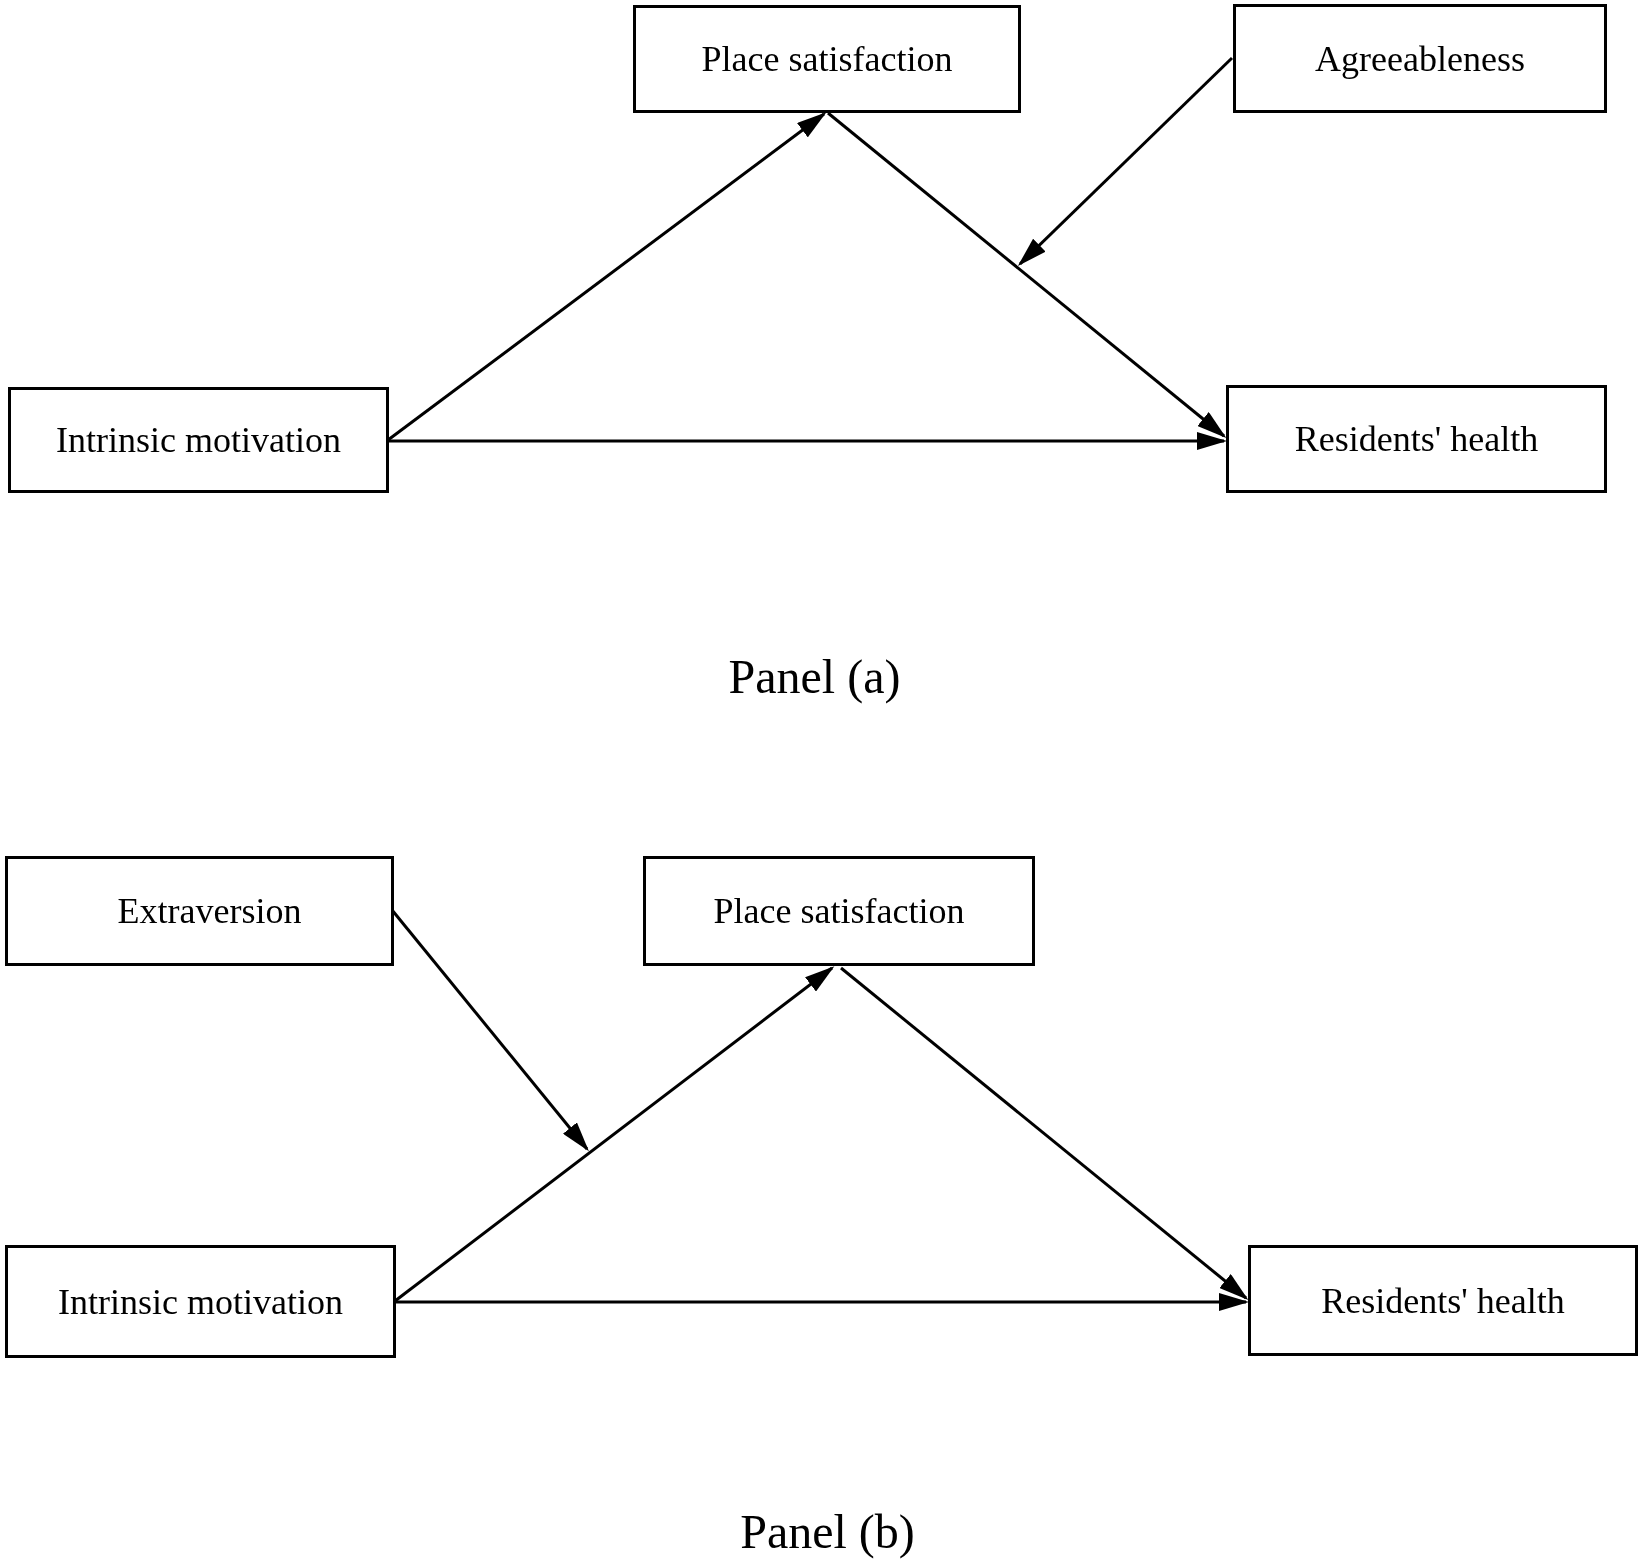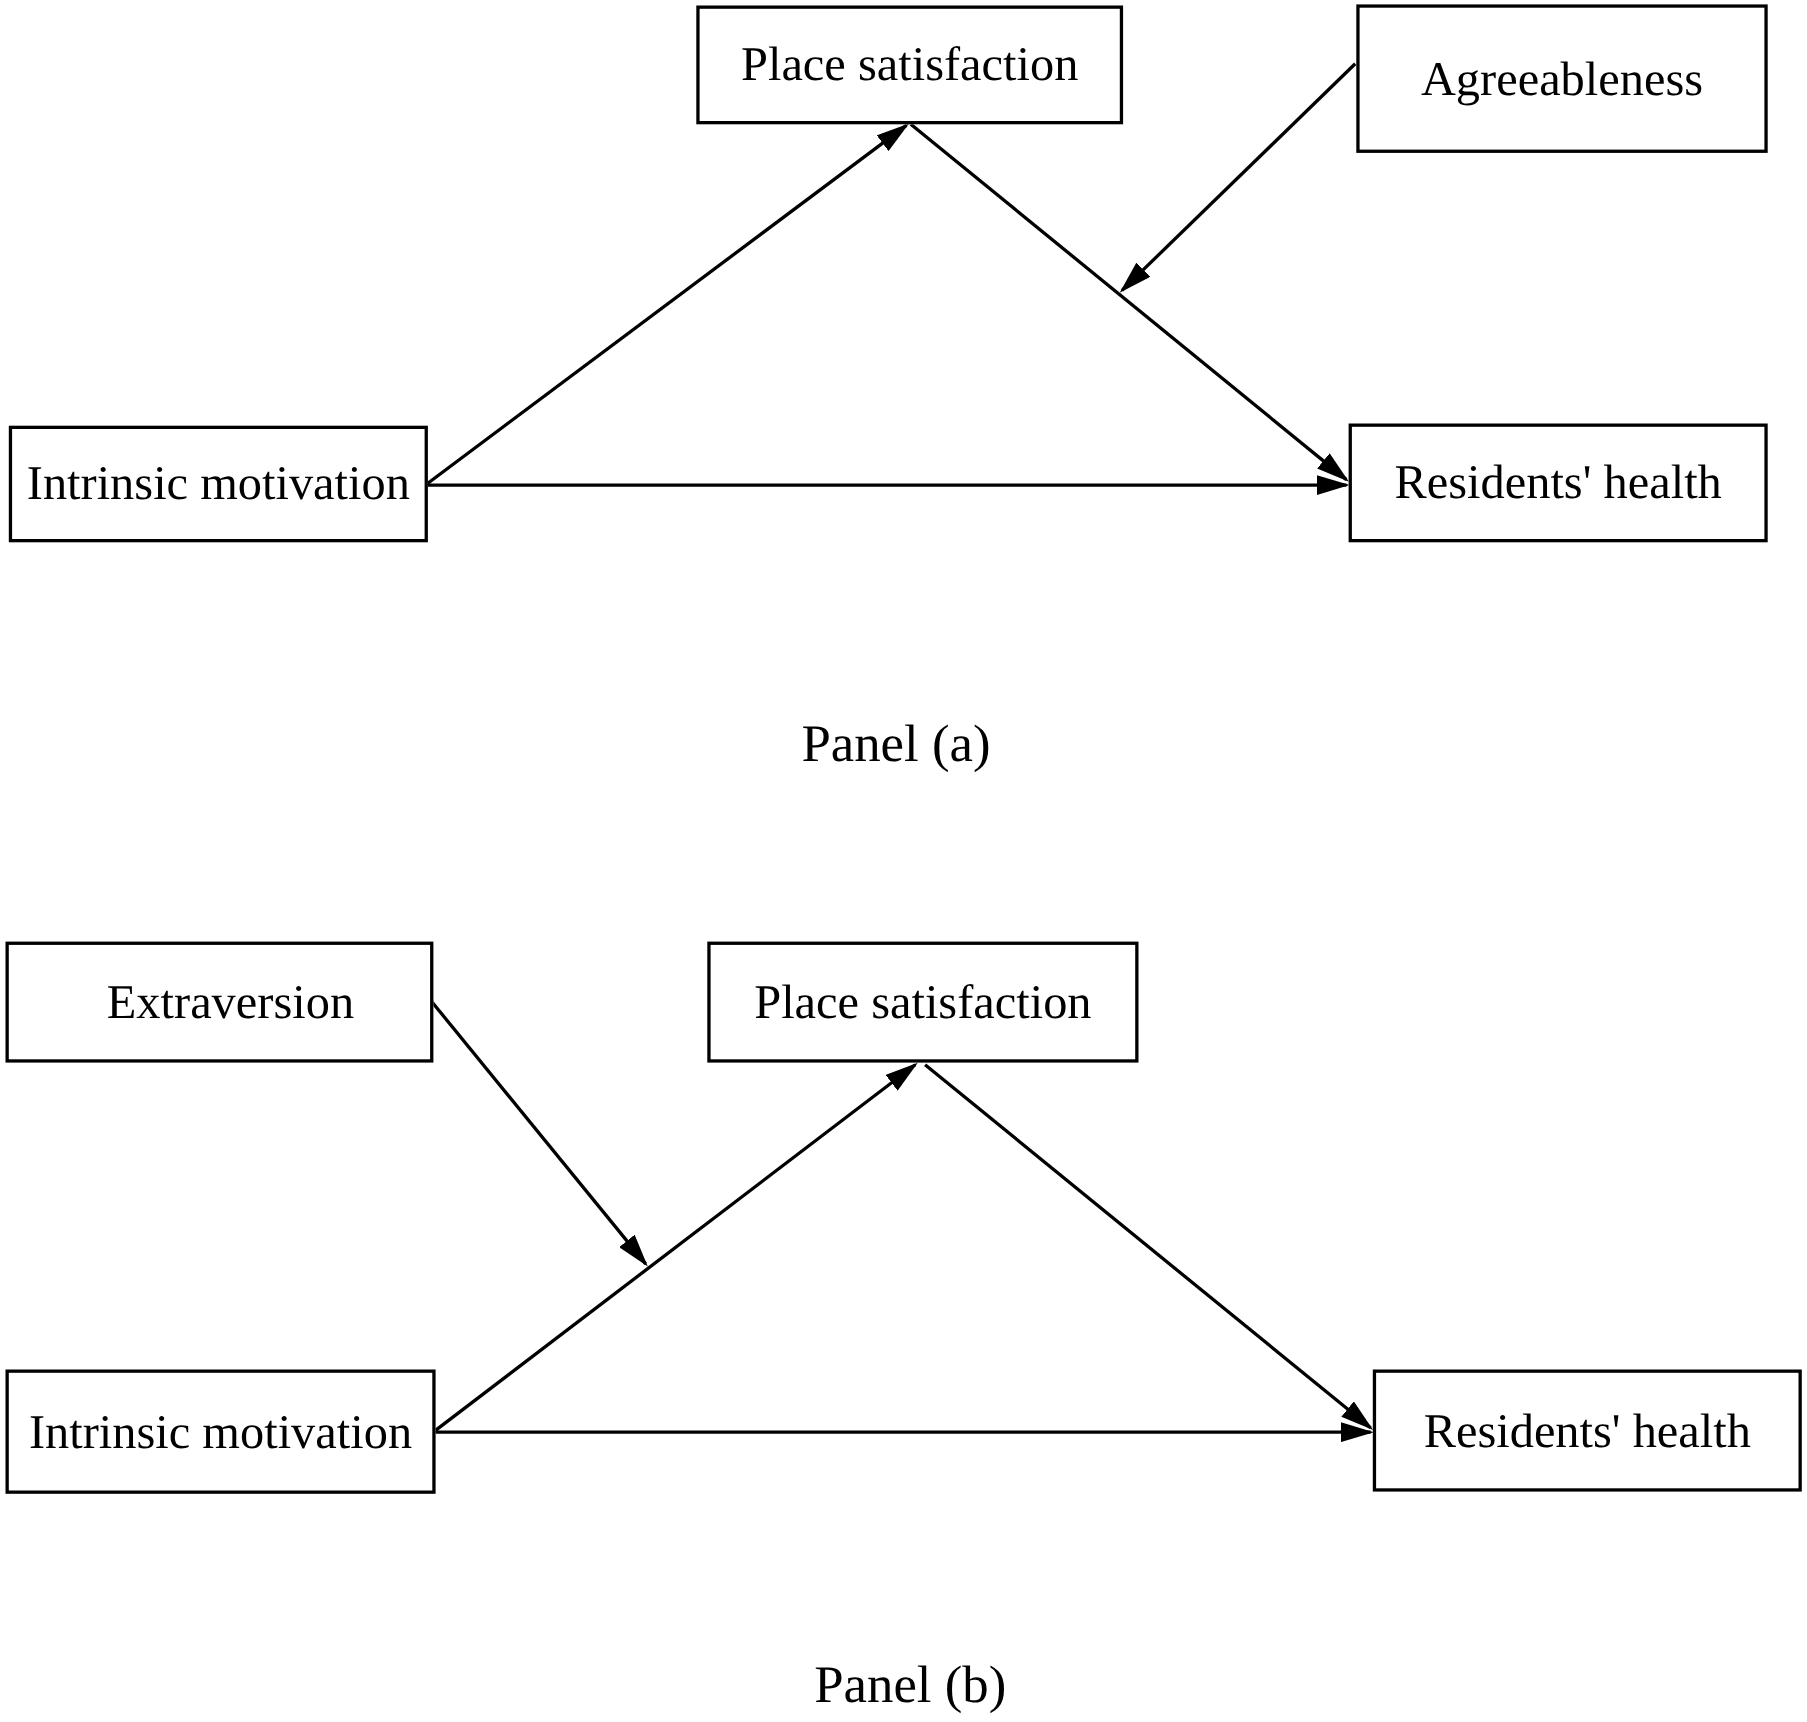--- a/index.html
+++ b/index.html
@@ -29,40 +29,40 @@
     stroke-width: 3;
   }
   .node {
     position: absolute;
     box-sizing: border-box;
     border: 3px solid #000000;
     background: #ffffff;
     display: flex;
     align-items: center;
     justify-content: center;
-    font-size: 44px;
+    font-size: 36px;
     line-height: 1;
     white-space: nowrap;
     text-align: center;
   }
   .panel-label {
     position: absolute;
     width: 485px;
     height: 64px;
     display: flex;
     align-items: center;
     justify-content: center;
     font-size: 48px;
     line-height: 1;
     white-space: nowrap;
   }
 
   
   .node-a-place   { left: 633px;  top: 5px;    width: 388px; height: 108px; }
-  .node-a-agree   { left: 1233px; top: 4px;    width: 374px; height: 135px; }
+  .node-a-agree   { left: 1233px; top: 4px;    width: 374px; height: 109px; }
   .node-a-intr    { left: 8px;    top: 387px;  width: 381px; height: 106px; }
   .node-a-resid   { left: 1226px; top: 385px;  width: 381px; height: 108px; }
   .label-a        { left: 572px;  top: 645px;  }
 
   
   .node-b-extra   { left: 5px;    top: 856px;  width: 389px; height: 110px; padding-left: 20px; }
   .node-b-place   { left: 643px;  top: 856px;  width: 392px; height: 110px; }
   .node-b-intr    { left: 5px;    top: 1245px; width: 391px; height: 113px; }
   .node-b-resid   { left: 1248px; top: 1245px; width: 390px; height: 111px; }
   .label-b        { left: 585px;  top: 1500px; }

